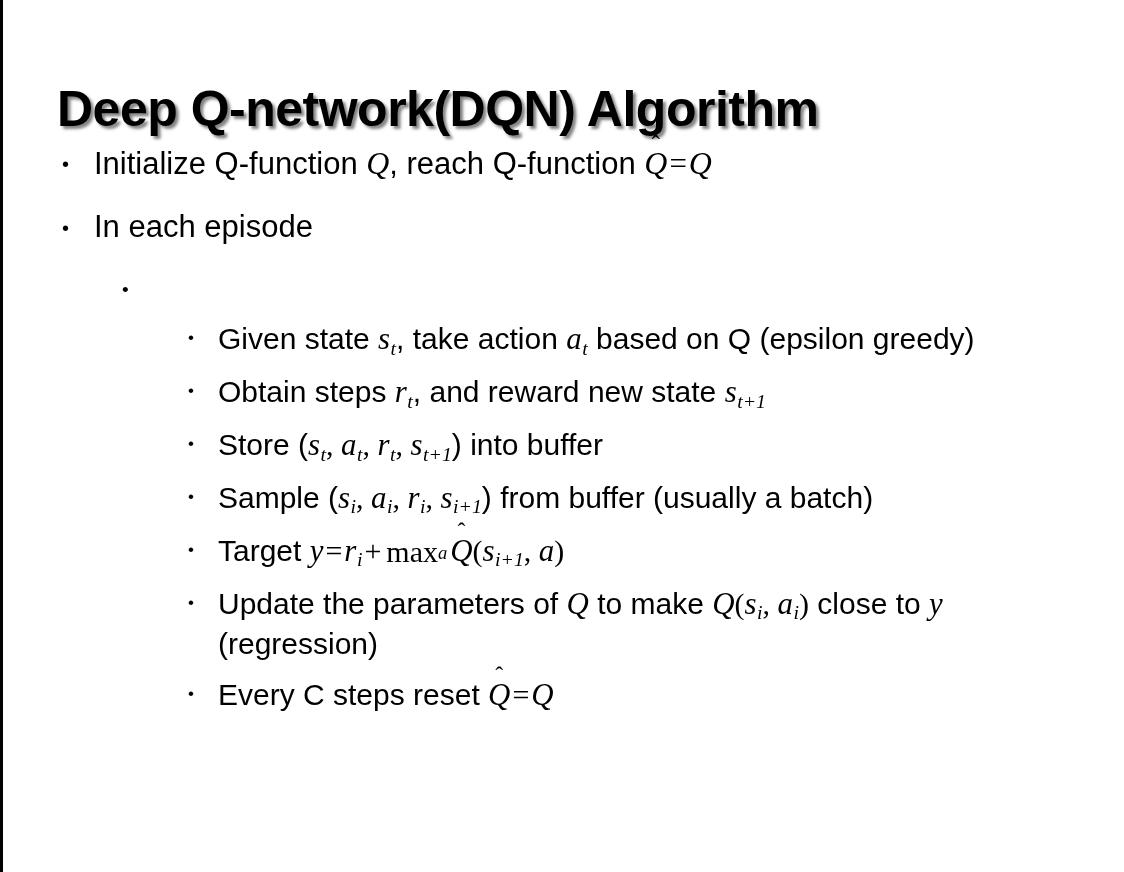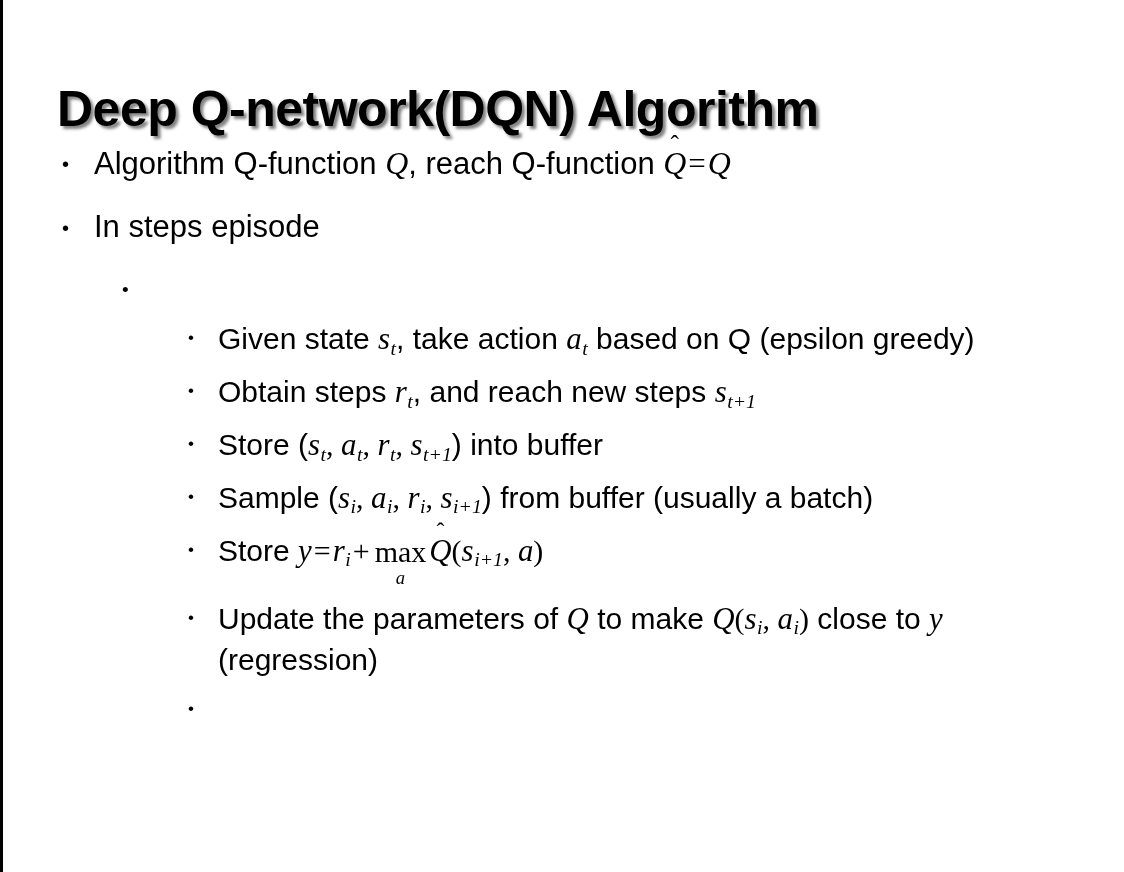--- a/index.html
+++ b/index.html
@@ -120,21 +120,21 @@
     top: -0.50em;
     transform: translateX(-58%);
     font-family: "Liberation Serif", serif;
     font-style: normal;
     font-size: 0.80em;
     line-height: 1;
   }
   
   .maxop {
     display: inline-flex;
-    flex-direction: column;
+    flex-direction: row;
     align-items: center;
     vertical-align: -0.05em;
     font-family: "Liberation Serif", serif;
     font-style: normal;
     line-height: 1;
     padding: 0 3px;
   }
   .maxop .maxop-base { font-size: 1em; }
   .maxop .maxop-sub {
     font-style: italic;
@@ -149,63 +149,64 @@
 <div id="slide">
 
   <div id="slide-left-rule"></div>
 
   <h1 id="slide-title">Deep Q-network(DQN) Algorithm</h1>
 
   <div id="body-list">
 
     <div class="bullet-row lvl1">
       <span class="bullet-mark">•</span>
-      <span class="bullet-text"><span>Algorithm Q-function </span><span class="mi">Q</span><span>, reach Q-function </span><span class="mhat nowrap"><span class="mi">Q</span><span class="hat-glyph">̂</span></span><span class="mo">=</span><span class="mi">Q</span></span>
+      <span class="bullet-text"><span>Initialize Q-function </span><span class="mi">Q</span><span>, reach Q-function </span><span class="mhat nowrap"><span class="mi">Q</span><span class="hat-glyph">̂</span></span><span class="mo">=</span><span class="mi">Q</span></span>
     </div>
 
     <div class="bullet-row lvl1">
       <span class="bullet-mark">•</span>
-      <span class="bullet-text">In steps episode</span>
+      <span class="bullet-text">In each episode</span>
     </div>
 
     <div class="bullet-row lvl2">
       <span class="bullet-mark">•</span>
     </div>
 
     <div class="bullet-row lvl3">
       <span class="bullet-mark">•</span>
       <span class="bullet-text"><span>Given state </span><span class="nowrap"><span class="mi">s</span><span class="msub">t</span></span><span>, take action </span><span class="nowrap"><span class="mi">a</span><span class="msub">t</span></span><span> based on Q (epsilon greedy)</span></span>
     </div>
 
     <div class="bullet-row lvl3">
       <span class="bullet-mark">•</span>
-      <span class="bullet-text"><span>Obtain steps </span><span class="nowrap"><span class="mi">r</span><span class="msub">t</span></span><span>, and reach new steps </span><span class="nowrap"><span class="mi">s</span><span class="msub mn-sub">t+1</span></span></span>
+      <span class="bullet-text"><span>Obtain steps </span><span class="nowrap"><span class="mi">r</span><span class="msub">t</span></span><span>, and reward new state </span><span class="nowrap"><span class="mi">s</span><span class="msub mn-sub">t+1</span></span></span>
     </div>
 
     <div class="bullet-row lvl3">
       <span class="bullet-mark">•</span>
       <span class="bullet-text"><span>Store (</span><span class="nowrap"><span class="mi">s</span><span class="msub">t</span></span><span class="mn">, </span><span class="nowrap"><span class="mi">a</span><span class="msub">t</span></span><span class="mn">, </span><span class="nowrap"><span class="mi">r</span><span class="msub">t</span></span><span class="mn">, </span><span class="nowrap"><span class="mi">s</span><span class="msub mn-sub">t+1</span></span><span>) into buffer</span></span>
     </div>
 
     <div class="bullet-row lvl3">
       <span class="bullet-mark">•</span>
       <span class="bullet-text"><span>Sample (</span><span class="nowrap"><span class="mi">s</span><span class="msub">i</span></span><span class="mn">, </span><span class="nowrap"><span class="mi">a</span><span class="msub">i</span></span><span class="mn">, </span><span class="nowrap"><span class="mi">r</span><span class="msub">i</span></span><span class="mn">, </span><span class="nowrap"><span class="mi">s</span><span class="msub mn-sub">i+1</span></span><span>) from buffer (usually a batch)</span></span>
     </div>
 
     <div class="bullet-row lvl3">
       <span class="bullet-mark">•</span>
-      <span class="bullet-text"><span>Store </span><span class="mi">y</span><span class="mo">=</span><span class="nowrap"><span class="mi">r</span><span class="msub">i</span></span><span class="mo">+</span><span class="maxop">
+      <span class="bullet-text"><span>Target </span><span class="mi">y</span><span class="mo">=</span><span class="nowrap"><span class="mi">r</span><span class="msub">i</span></span><span class="mo">+</span><span class="maxop">
             <span class="maxop-base">max</span>
             <span class="maxop-sub">a</span>
           </span><span class="mhat nowrap"><span class="mi">Q</span><span class="hat-glyph">̂</span></span><span class="mn">(</span><span class="nowrap"><span class="mi">s</span><span class="msub mn-sub">i+1</span></span><span class="mn">, </span><span class="mi">a</span><span class="mn">)</span></span>
     </div>
 
     <div class="bullet-row lvl3">
       <span class="bullet-mark">•</span>
       <span class="bullet-text"><span>Update the parameters of </span><span class="mi">Q</span><span> to make </span><span class="mi">Q</span><span class="mn">(</span><span class="nowrap"><span class="mi">s</span><span class="msub">i</span></span><span class="mn">, </span><span class="nowrap"><span class="mi">a</span><span class="msub">i</span></span><span class="mn">)</span><span> close to </span><span class="mi">y</span><span> (regression)</span></span>
     </div>
 
     <div class="bullet-row lvl3">
       <span class="bullet-mark">•</span>
+      <span class="bullet-text"><span>Every C steps reset </span><span class="mhat nowrap"><span class="mi">Q</span><span class="hat-glyph">̂</span></span><span class="mo">=</span><span class="mi">Q</span></span>
     </div>
 
   </div>
 </div>
 
 </body></html>

